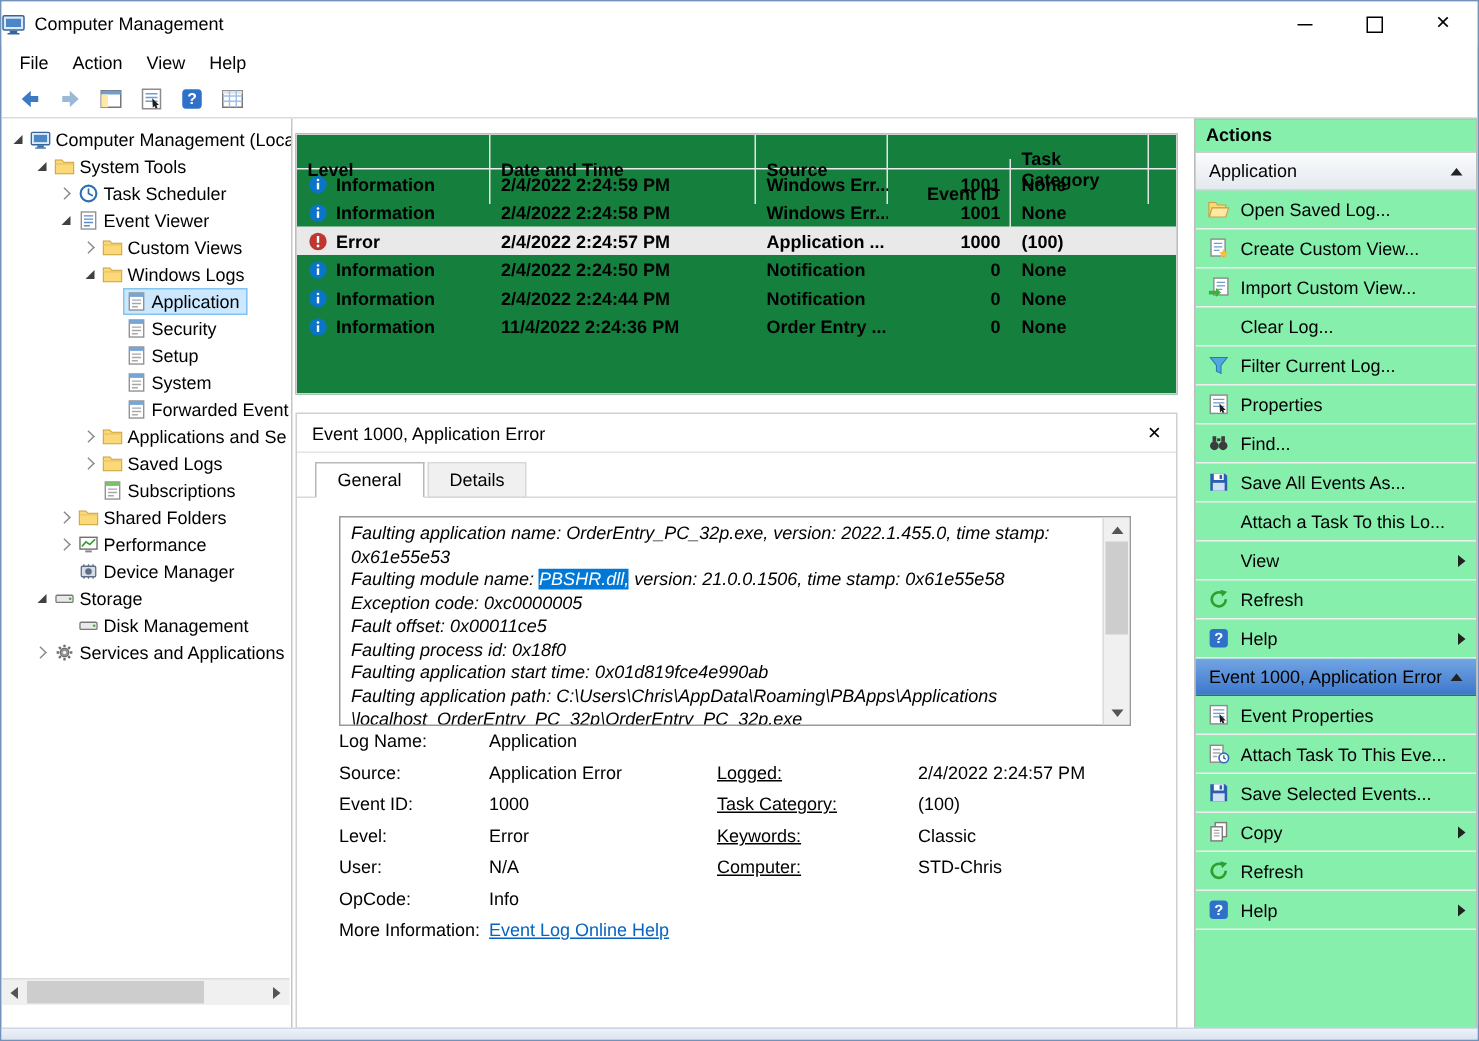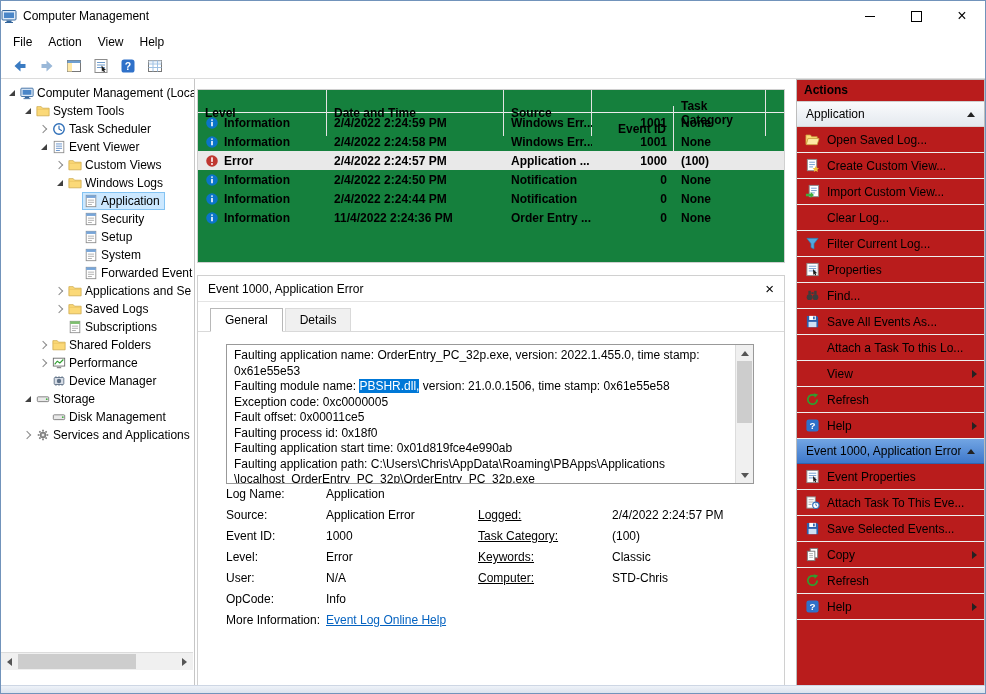--- a/index.html
+++ b/index.html
@@ -16,21 +16,21 @@
   
   .menubar{display:flex;align-items:center;height:22px;padding:0 4px;font-size:12px;}
   .menu-item{padding:2px 8px;}
   .toolbar{display:flex;align-items:center;gap:5px;padding:0 8px;height:25px;border-bottom:1px solid #dcdcdc;}
   .tbtn{width:22px;height:22px;display:flex;align-items:center;justify-content:center;}
   .tbtn svg{width:16px;height:16px;}
   
   .main{display:flex;height:607px;}
   .treepane{width:193px;border-right:1px solid #c6c6c6;position:relative;padding-top:5px;overflow:hidden;flex:none;font-size:12px;}
   .center{flex:1;display:flex;flex-direction:column;padding:10px 0 0 2px;min-width:0;}
-  .actions{width:187px;margin-left:5px;border:1px solid #bdbdbd;background:#b91c1c;display:flex;flex-direction:column;font-size:12px;overflow:hidden;flex:none;}
+  .actions{width:187px;margin-left:5px;border:1px solid #bdbdbd;background:#86efac;display:flex;flex-direction:column;font-size:12px;overflow:hidden;flex:none;}
   
   .titem{display:flex;align-items:center;height:18px;white-space:nowrap;}
   .lv0{padding-left:4px}.lv1{padding-left:20px}.lv2{padding-left:36px}.lv3{padding-left:52px}.lv4{padding-left:68px}
   .tw{width:13px;height:18px;display:flex;align-items:center;justify-content:center;flex:none;}
   .tw.col::before{content:"";width:5px;height:5px;border-top:1.4px solid #8b8b8b;border-right:1.4px solid #8b8b8b;transform:rotate(45deg);margin-right:2px;}
   .tw.exp::before{content:"";width:0;height:0;border-left:6px solid transparent;border-bottom:6px solid #404040;}
   .node{display:flex;align-items:center;gap:3px;padding:1px 4px 1px 1px;border:1px solid transparent;}
   .titem.selected .node{background:#cce8ff;border-color:#84c3f2;}
   .tic{width:14px;height:14px;flex:none;}
   .tlab{white-space:nowrap;}
@@ -58,21 +58,21 @@
   
   .preview{border:1px solid #d0d0d0;flex:1;margin-top:12px;margin-right:6px;display:flex;flex-direction:column;background:#fff;min-height:0;}
   .dhead{height:25px;display:flex;align-items:center;padding:0 10px;border-bottom:1px solid #e4e4e4;font-size:12px;flex:none;}
   .dclose{margin-left:auto;font-size:15px;line-height:1;}
   .tabs{display:flex;padding:6px 0 0 12px;position:relative;flex:none;}
   .tabs::after{content:"";position:absolute;left:0;right:0;bottom:0;height:1px;background:#d9d9d9;}
   .tab{padding:4px 14px;background:#f0f0f0;border:1px solid #d9d9d9;margin-right:2px;position:relative;z-index:0;font-size:12px;}
   .tab.active{background:#fff;border-color:#b8b8b8;border-bottom-color:#fff;z-index:2;}
   .dbody{flex:1;padding:12px 30px 0 28px;display:flex;flex-direction:column;overflow:hidden;}
   .dtext{position:relative;border:1px solid #999;height:132px;padding:3px 24px 3px 7px;font-size:12px;line-height:15.5px;overflow:hidden;background:#fff;flex:none;}
-  .dline{white-space:nowrap;overflow:hidden;}
+  .dline{white-space:nowrap;overflow:hidden;font-style:italic;}
   .hl{background:#0078d7;color:#fff;}
   .vsb{position:absolute;top:0;right:0;bottom:0;width:17px;background:#f0f0f0;border-left:1px solid #dcdcdc;display:flex;flex-direction:column;}
   .vsb .sbtn{width:100%;height:16px;}
   .vtrack{flex:1;position:relative;}
   .vthumb{position:absolute;top:0;left:1px;right:1px;height:62px;background:#cdcdcd;}
   .dfields{display:grid;grid-template-columns:100px 152px 134px 1fr;font-size:12px;line-height:21px;}
   .ful{text-decoration:underline;}
   .flink{color:#0563c1;text-decoration:underline;}
   
   .atitle{height:21px;line-height:21px;font-weight:700;padding-left:7px;border-bottom:1px solid #cfcfcf;flex:none;}

